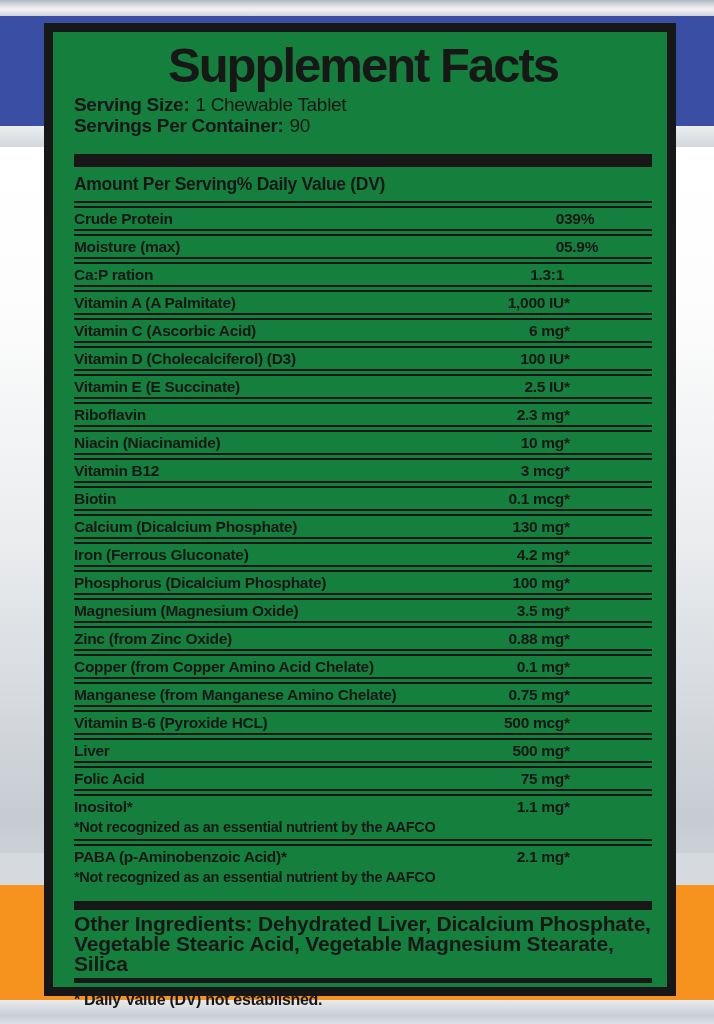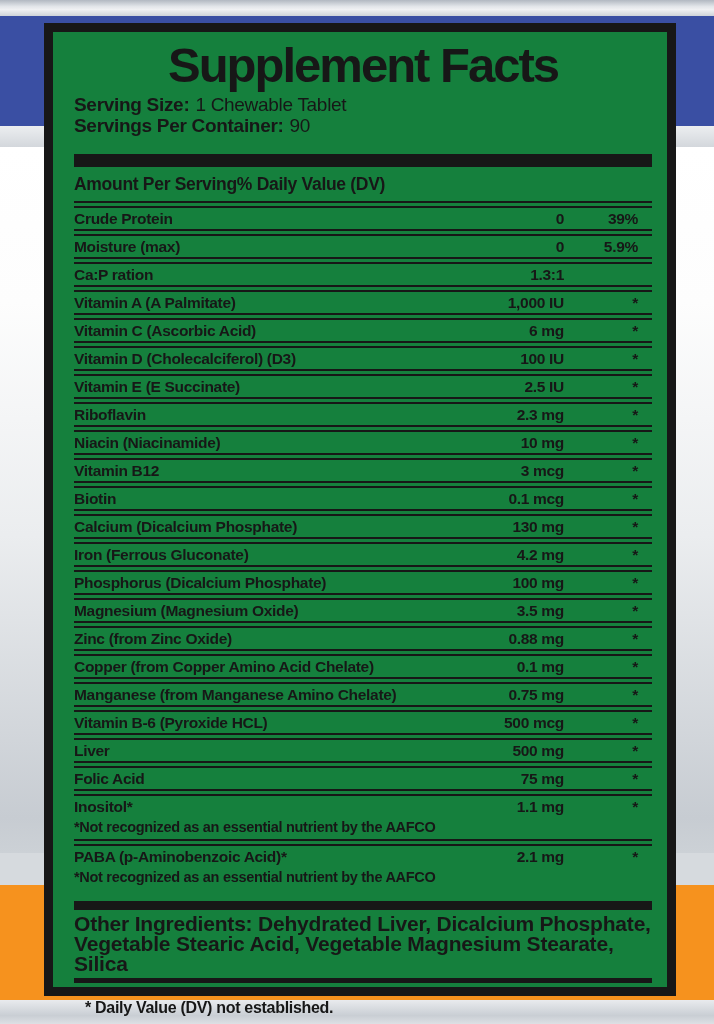--- a/index.html
+++ b/index.html
@@ -30,26 +30,26 @@
   .sv-value{font-weight:400;margin-left:6px;}
   .bar-heavy{height:13px;background:#171717;margin-top:18px;flex:none;}
   .thead{
     display:flex;align-items:center;height:34px;
     font-size:17.5px;font-weight:700;letter-spacing:-0.3px;flex:none;
   }
   .sep{height:7px;border-top:2px solid #171717;border-bottom:2px solid #171717;box-sizing:border-box;flex:none;}
   .row{display:flex;align-items:center;height:21px;font-size:15.5px;font-weight:700;letter-spacing:-0.3px;flex:none;}
   .row .nm{flex:1;white-space:nowrap;}
   .row .amt{width:120px;text-align:right;white-space:nowrap;}
-  .row .dv{width:88px;text-align:right;padding-right:14px;box-sizing:border-box;white-space:nowrap;}
+  .row .dv{width:88px;padding-right:14px;box-sizing:border-box;white-space:nowrap;}
   .note{font-size:14.5px;font-weight:700;letter-spacing:-0.3px;height:22px;line-height:21px;white-space:nowrap;}
   .bar-heavy2{height:9px;background:#171717;margin-top:12px;flex:none;}
   .other{font-size:21px;font-weight:700;letter-spacing:-0.2px;line-height:20px;padding:4px 0;}
   .bar-med{height:5px;background:#171717;flex:none;}
-  .footnote{font-size:16px;font-weight:700;letter-spacing:-0.3px;padding-top:16px;margin-left:11px;}
+  .footnote{font-size:16px;font-weight:700;letter-spacing:-0.3px;padding-top:8px;}
 </style>
 </head>
 <body>
 
 <div class="band" id="band-top"></div>
 <div class="band" id="band-blue"></div>
 <div class="band" id="band-silver2"></div>
 <div class="band" id="band-mid"></div>
 <div class="band" id="band-prestrip"></div>
 <div class="band" id="band-orange"></div>

